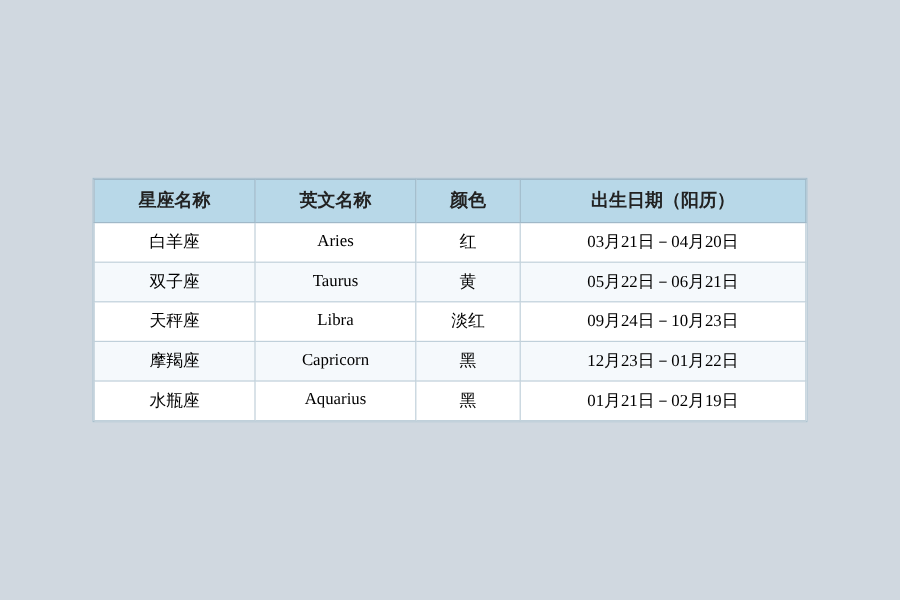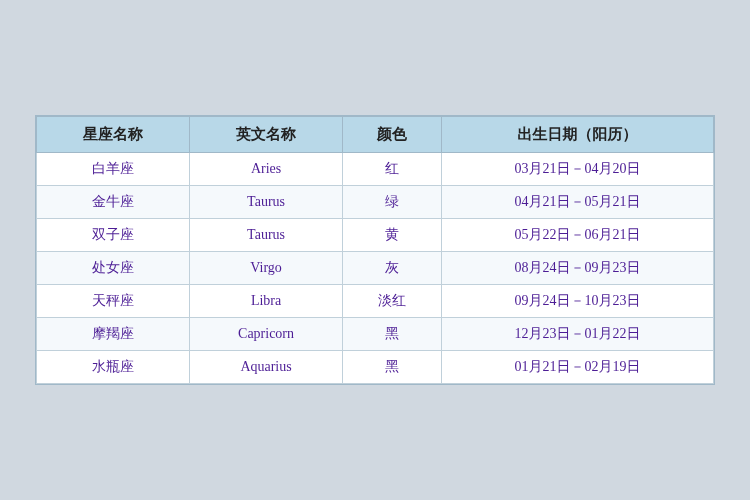--- a/index.html
+++ b/index.html
@@ -14,21 +14,21 @@
       background-color: #d0d8e0;
       display: flex;
       align-items: center;
       justify-content: center;
       font-family: "SimSun", "宋体", serif;
     }
 
     .table-container {
       background-color: #ffffff;
       border: 1px solid #a0b8c8;
-      width: 680px;
+      width: 596px;
     }
 
     table {
       width: 100%;
       border-collapse: collapse;
     }
 
     thead tr {
       background-color: #b8d8e8;
     }
@@ -48,21 +48,21 @@
 
     tbody tr:nth-child(even) {
       background-color: #f5f9fc;
     }
 
     tbody td {
       border: 1px solid #c0d0da;
       padding: 7px 12px;
       text-align: center;
       font-size: 14px;
-      color: #4c1d95;
+      color: #000000;
     }
 
     tbody td:first-child {
       font-weight: normal;
     }
 
     tbody td:nth-child(2) {
       font-style: normal;
     }
   </style>
@@ -82,36 +82,24 @@
     </thead>
     <tbody>
 
     <tr>
           <td>白羊座</td>
           <td>Aries</td>
           <td>红</td>
           <td>03月21日－04月20日</td>
         </tr>
         <tr>
-          <td>金牛座</td>
-          <td>Taurus</td>
-          <td>绿</td>
-          <td>04月21日－05月21日</td>
-        </tr>
-        <tr>
           <td>双子座</td>
           <td>Taurus</td>
           <td>黄</td>
           <td>05月22日－06月21日</td>
-        </tr>
-        <tr>
-          <td>处女座</td>
-          <td>Virgo</td>
-          <td>灰</td>
-          <td>08月24日－09月23日</td>
         </tr>
         <tr>
           <td>天秤座</td>
           <td>Libra</td>
           <td>淡红</td>
           <td>09月24日－10月23日</td>
         </tr>
         <tr>
           <td>摩羯座</td>
           <td>Capricorn</td>

